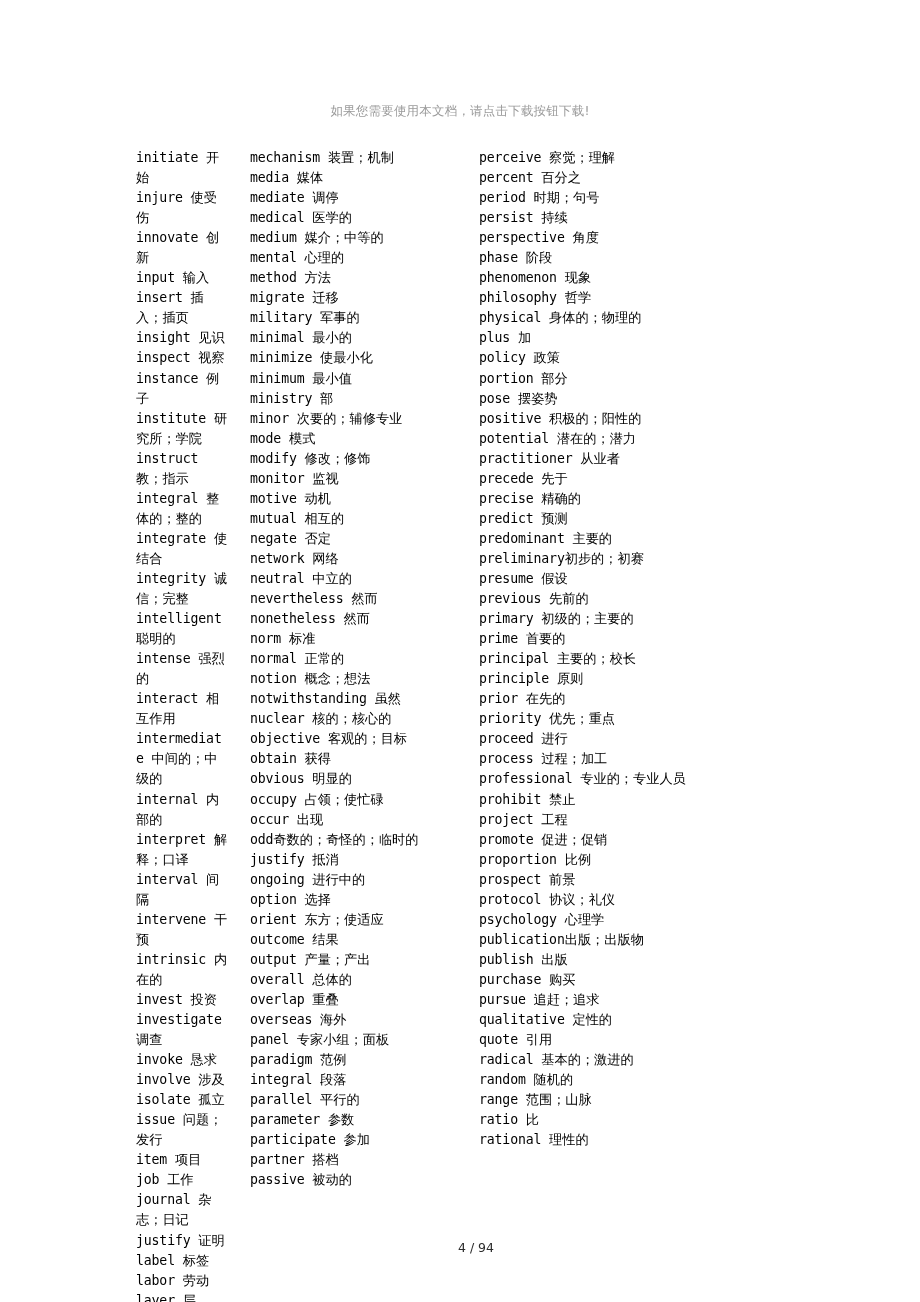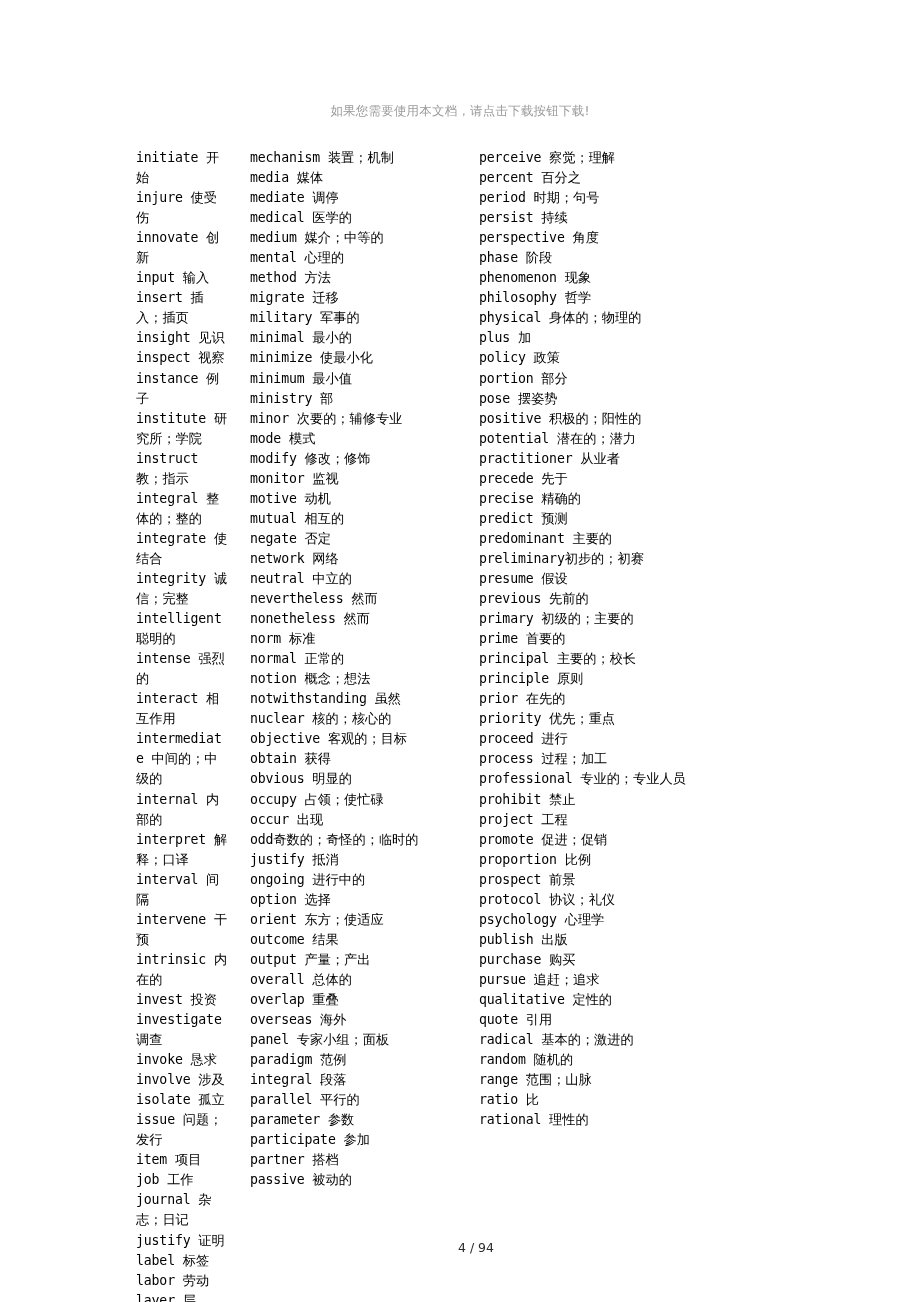--- a/index.html
+++ b/index.html
@@ -216,20 +216,21 @@
         <div class="entry"><span>proceed </span><span class="cn">进行</span></div>
         <div class="entry"><span>process </span><span class="cn">过程；加工</span></div>
         <div class="entry"><span>professional </span><span class="cn">专业的；专业人员</span></div>
         <div class="entry"><span>prohibit </span><span class="cn">禁止</span></div>
         <div class="entry"><span>project </span><span class="cn">工程</span></div>
         <div class="entry"><span>promote </span><span class="cn">促进；促销</span></div>
         <div class="entry"><span>proportion </span><span class="cn">比例</span></div>
         <div class="entry"><span>prospect </span><span class="cn">前景</span></div>
         <div class="entry"><span>protocol </span><span class="cn">协议；礼仪</span></div>
         <div class="entry"><span>psychology </span><span class="cn">心理学</span></div>
+        <div class="entry"><span>publication</span><span class="cn">出版；出版物</span></div>
         <div class="entry"><span>publish </span><span class="cn">出版</span></div>
         <div class="entry"><span>purchase </span><span class="cn">购买</span></div>
         <div class="entry"><span>pursue </span><span class="cn">追赶；追求</span></div>
         <div class="entry"><span>qualitative </span><span class="cn">定性的</span></div>
         <div class="entry"><span>quote </span><span class="cn">引用</span></div>
         <div class="entry"><span>radical </span><span class="cn">基本的；激进的</span></div>
         <div class="entry"><span>random </span><span class="cn">随机的</span></div>
         <div class="entry"><span>range </span><span class="cn">范围；山脉</span></div>
         <div class="entry"><span>ratio </span><span class="cn">比</span></div>
         <div class="entry"><span>rational </span><span class="cn">理性的</span></div>

